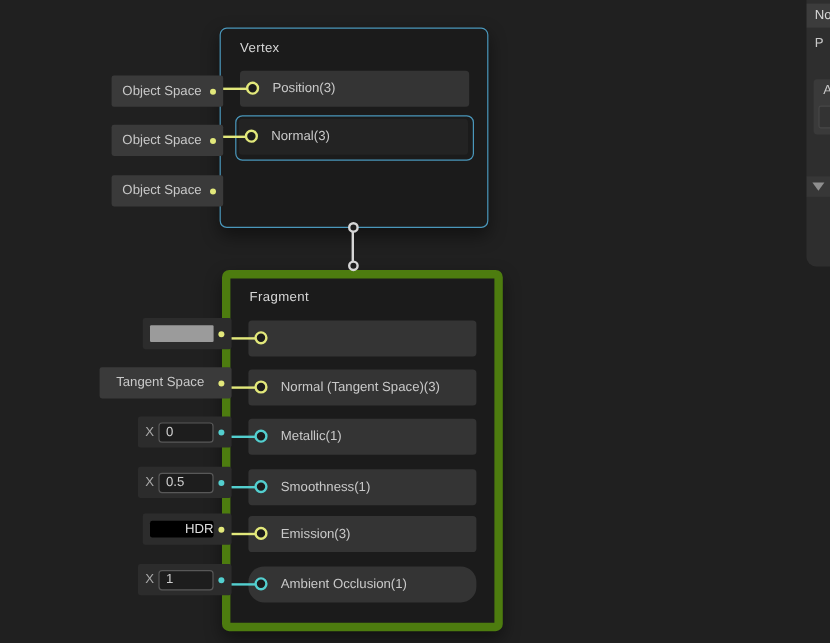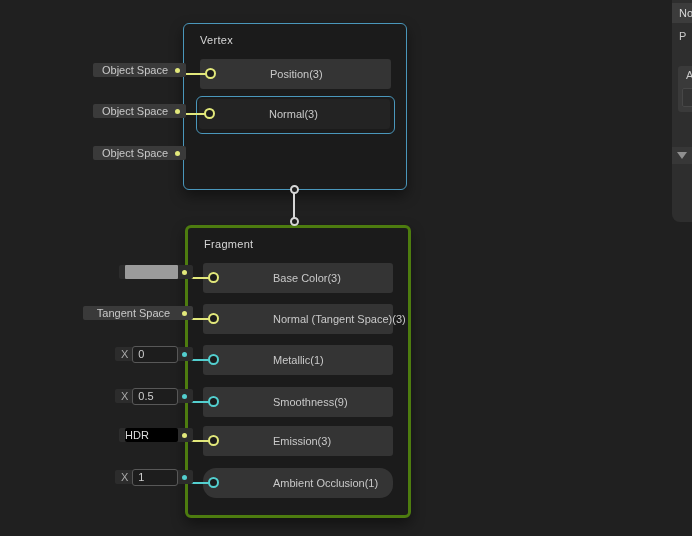--- a/index.html
+++ b/index.html
@@ -6,47 +6,47 @@
   body{
     width:692px;height:536px;position:relative;overflow:hidden;
     background:#202020;
     font-family:"Liberation Sans", sans-serif;
     -webkit-font-smoothing:antialiased;
   }
   
   .node{position:absolute;background:#1b1b1b;border-radius:6px;z-index:1;
         box-shadow:0 6px 14px rgba(0,0,0,.45);}
   #vertex-node{left:183px;top:23px;width:222px;height:165px;border:1px solid #4a97bb;}
-  #fragment-node{left:185px;top:225px;width:220px;height:287px;border:3px solid #4d7c0f;}
+  #fragment-node{left:185px;top:225px;width:220px;height:287px;border:7px solid #4d7c0f;}
   .node-title{position:absolute;left:16px;top:10px;font-size:11px;color:#d6d6d6;letter-spacing:.3px;}
   
   .row{position:absolute;width:191px;height:30px;background:#343434;border-radius:3px;}
   #fragment-node .row{width:190px;}
-  .row-label{position:absolute;left:27px;top:0;line-height:30px;font-size:11px;color:#c9c9c9;white-space:nowrap;margin-left:43px;}
+  .row-label{position:absolute;left:27px;top:0;line-height:30px;font-size:11px;color:#c9c9c9;white-space:nowrap;}
   .port-circle{position:absolute;left:5px;top:9px;width:7px;height:7px;border-radius:50%;
                border:2px solid #e2e87b;background:#1b1b1b;z-index:4;}
   .stub{position:absolute;left:-18px;top:14px;width:26px;height:2px;background:#e2e87b;z-index:3;}
   .c .port-circle{border-color:#53cfcf;}
   .c .stub{background:#53cfcf;}
   .sel-ring{position:absolute;left:12px;top:72px;width:197px;height:36px;
             border:1px solid #4a97bb;border-radius:6px;}
   .sel-ring .row{left:2px;top:2px;background:#232323;}
   
-  .side{position:absolute;height:14px;background:#3a3a3a;border-radius:2px;z-index:3;
+  .side{position:absolute;height:26px;background:#3a3a3a;border-radius:2px;z-index:3;
         display:flex;align-items:center;font-size:11px;color:#c9c9c9;padding:0 6px;box-sizing:border-box;}
   .side .txt{flex:1;text-align:center;white-space:nowrap;}
   .dot{width:5px;height:5px;border-radius:50%;background:#e2e87b;flex:none;margin-left:4px;}
   .dot.cy{background:#53cfcf;}
   .widget{background:#2c2c2c;}
   .axis{color:#a9a9a9;margin-right:4px;}
   .vfield{background:#1d1d1d;border:1px solid #585858;border-radius:3px;height:15px;
           min-width:30px;padding:0 5px;color:#cfcfcf;font-size:11px;display:flex;align-items:center;flex:1;}
   .swatch{width:46px;height:14px;background:#9b9b9b;border-radius:1px;flex:1;}
   .hdr-pill{background:#000;color:#dedede;border-radius:2px;padding:1px 0;font-size:11px;
-            flex:1;text-align:left;}
+            flex:1;text-align:right;}
   
   .edge-line{position:absolute;left:293px;top:190px;width:2px;height:31px;background:#d6d6d6;z-index:2;}
   .edge-node{position:absolute;width:9px;height:9px;border:2px solid #d6d6d6;border-radius:50%;
              background:#1e1e1e;z-index:2;box-sizing:border-box;}
   
   #inspector{position:absolute;left:672px;top:0;width:26px;height:222px;background:#2e2e2e;
              border-bottom-left-radius:8px;overflow:hidden;z-index:5;}
   #inspector .hdr{position:absolute;left:0;top:3px;width:40px;height:20px;background:#3c3c3c;
                   font-size:11px;color:#d8d8d8;line-height:20px;padding-left:7px;box-sizing:border-box;}
   #inspector .ln1{position:absolute;left:7px;top:30px;font-size:11px;color:#c9c9c9;}
@@ -98,36 +98,35 @@
 <div class="edge-line"></div>
 <div class="edge-node" style="left:290px;top:185px;"></div>
 <div class="edge-node" style="left:290px;top:217px;"></div>
 
 <div class="node" id="fragment-node">
   <div class="node-title">Fragment</div>
 
   <div class="row" style="left:15px;top:35px;">
     <span class="stub"></span>
     <span class="port-circle"></span>
-    <span class="row-label">Base Color(3)</span>
   </div>
   <div class="row" style="left:15px;top:76px;">
     <span class="stub"></span>
     <span class="port-circle"></span>
     <span class="row-label">Normal (Tangent Space)(3)</span>
   </div>
   <div class="row c" style="left:15px;top:117px;">
     <span class="stub"></span>
     <span class="port-circle"></span>
     <span class="row-label">Metallic(1)</span>
   </div>
   <div class="row c" style="left:15px;top:159px;">
     <span class="stub"></span>
     <span class="port-circle"></span>
-    <span class="row-label">Smoothness(9)</span>
+    <span class="row-label">Smoothness(1)</span>
   </div>
   <div class="row" style="left:15px;top:198px;">
     <span class="stub"></span>
     <span class="port-circle"></span>
     <span class="row-label">Emission(3)</span>
   </div>
   <div class="row c" style="left:15px;top:240px;border-radius:13px;">
     <span class="stub"></span>
     <span class="port-circle"></span>
     <span class="row-label">Ambient Occlusion(1)</span>

